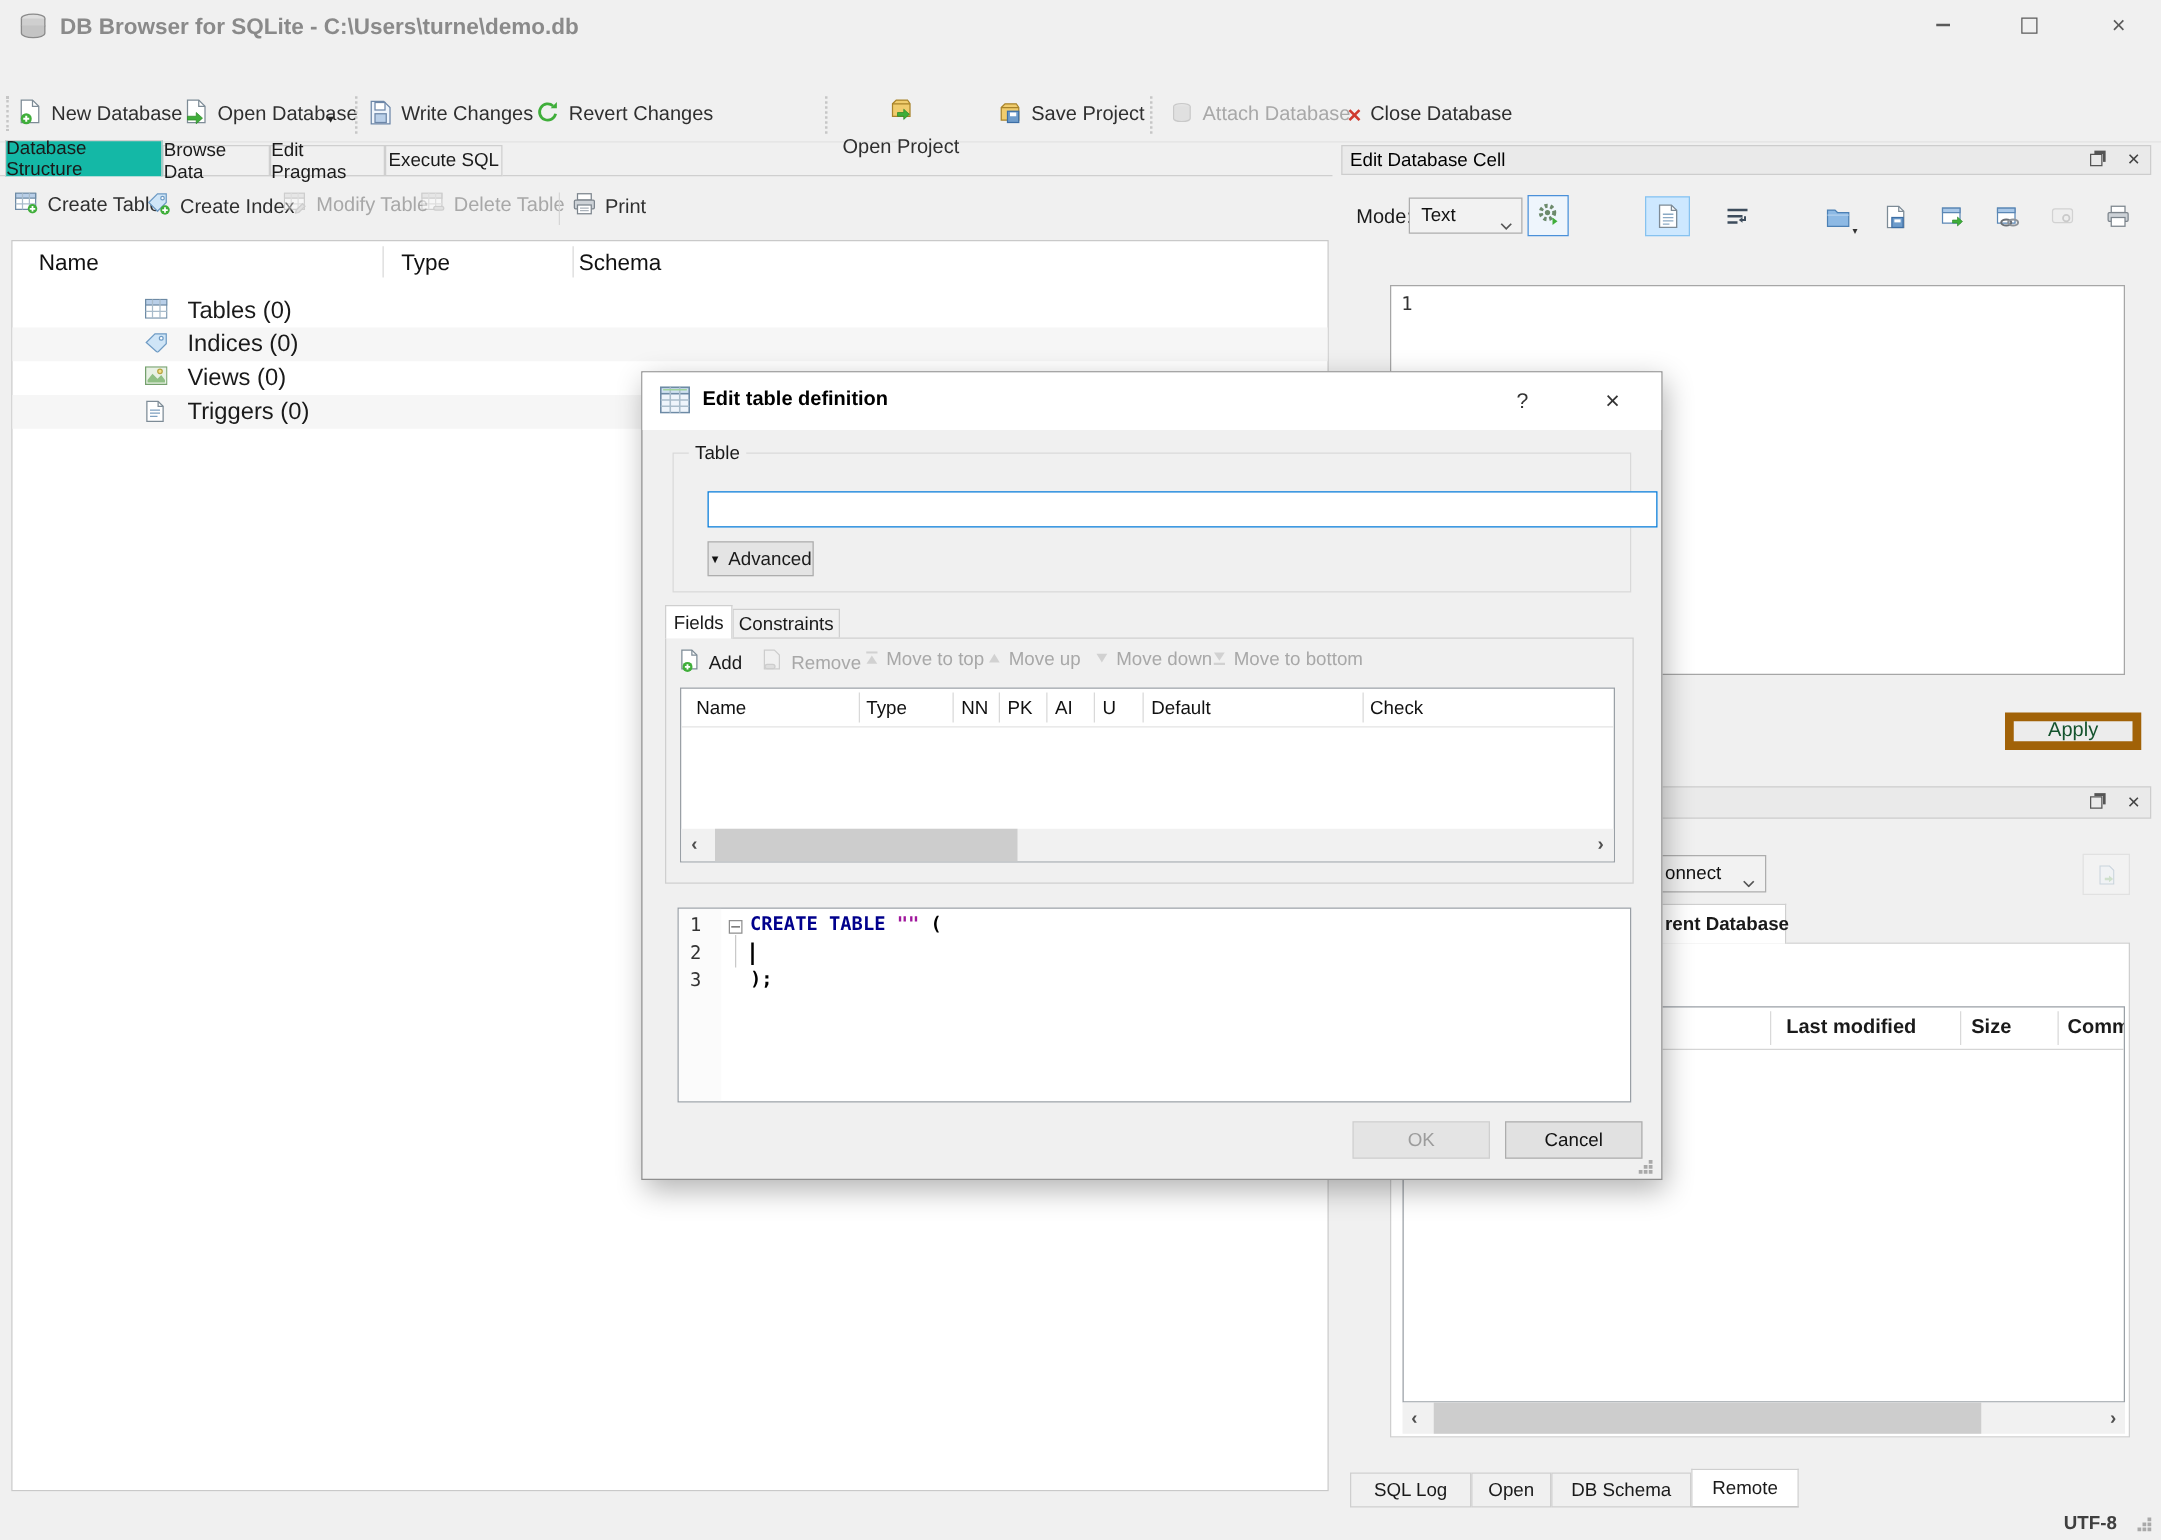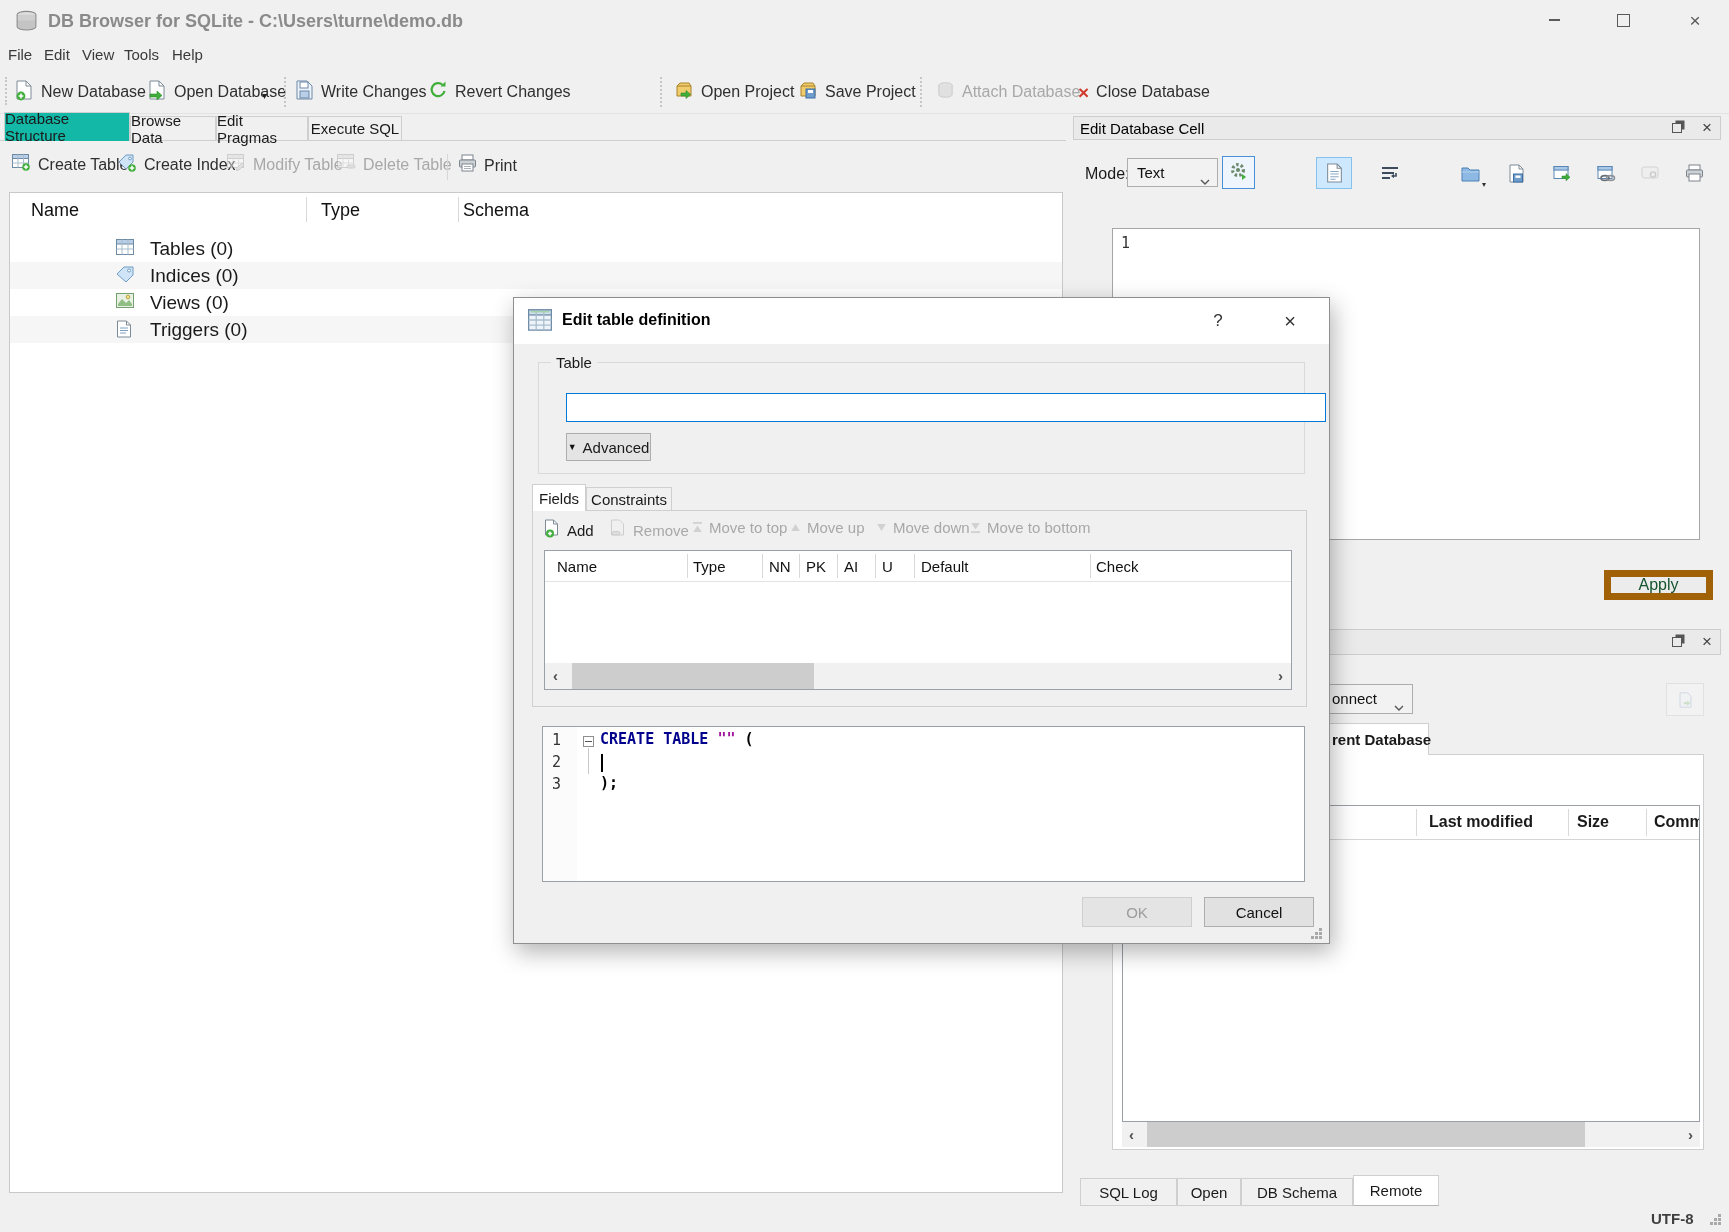--- a/index.html
+++ b/index.html
@@ -83,27 +83,20 @@
         <span class="minbar"></span>
       </div>
     <div class="abs winbtn" style="left:1600px;top:0;">
         <span class="maxsq"></span>
       </div>
     <div class="abs winbtn closex" style="left:1672px;top:0;">
         <span>×</span>
       </div>
   </div>
 
-  <div class="abs" style="left:0;top:42px;width:1729px;height:26px;">
-    <span class="abs menu-item" style="left:0;">File</span>
-    <span class="abs menu-item" style="left:36px;">Edit</span>
-    <span class="abs menu-item" style="left:74px;">View</span>
-    <span class="abs menu-item" style="left:116px;">Tools</span>
-    <span class="abs menu-item" style="left:164px;">Help</span>
-  </div>
 
   <div class="abs" style="left:0;top:70px;width:1729px;height:43px;border-bottom:1px solid #e2e2e2;">
     <span class="abs" style="left:5px;top:7px;height:28px;border-left:2px dotted #c6c6c6;"></span>
 
     <div class="abs row" style="left:15px;top:7px;height:30px;">
       <span><svg width="19" height="21" viewBox="0 0 19 21">
             <path d="M2 1h9l5 5v13H2z" fill="#fff" stroke="#7d8b96"></path>
             <path d="M11 1v5h5" fill="none" stroke="#7d8b96"></path>
             <circle cx="6" cy="16" r="4.4" fill="#3fae3a"></circle>
             <path d="M6 13.6v4.8M3.6 16h4.8" stroke="#fff" stroke-width="1.6"></path>
@@ -135,21 +128,21 @@
     <div class="abs row" style="left:428px;top:7px;height:30px;">
       <span><svg width="20" height="20" viewBox="0 0 20 20">
             <path d="M16.5 11a6.5 6.5 0 1 1-2-6.2" fill="none" stroke="#3fae3a" stroke-width="2.2"></path>
             <path d="M17.5 1.5v5h-5z" fill="#3fae3a"></path>
           </svg></span>
       <span class="lbl16">Revert Changes</span>
     </div>
 
     <span class="abs sep" style="left:660px;top:7px;"></span>
 
-    <div class="abs row" style="left:674px;top:7px;height:30px;">
+    <div class="abs row" style="left:674px;top:7px;height:30px;flex-direction:column;">
       <span><svg width="20" height="20" viewBox="0 0 20 20">
             <path d="M3 6l3-3h9l2 3v10H3z" fill="#f0cc6d" stroke="#a8832a"></path>
             <path d="M3 6h14" stroke="#a8832a"></path>
             <path d="M7 13h5v-2.6l4.5 4L12 18.5V16H7z" fill="#3fae3a" stroke="#2d8a29" stroke-width=".6"></path>
           </svg></span>
       <span class="lbl16">Open Project</span>
     </div>
 
     <div class="abs row" style="left:798px;top:7px;height:30px;">
       <span><svg width="20" height="20" viewBox="0 0 20 20">

